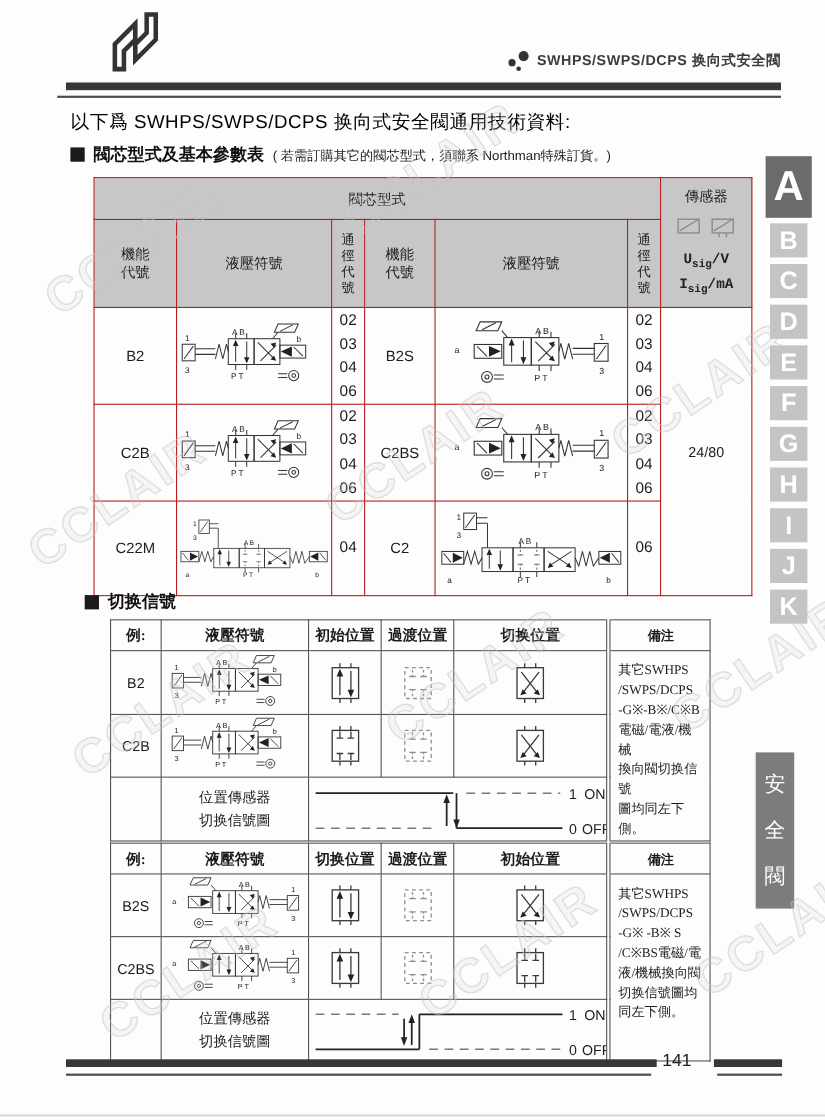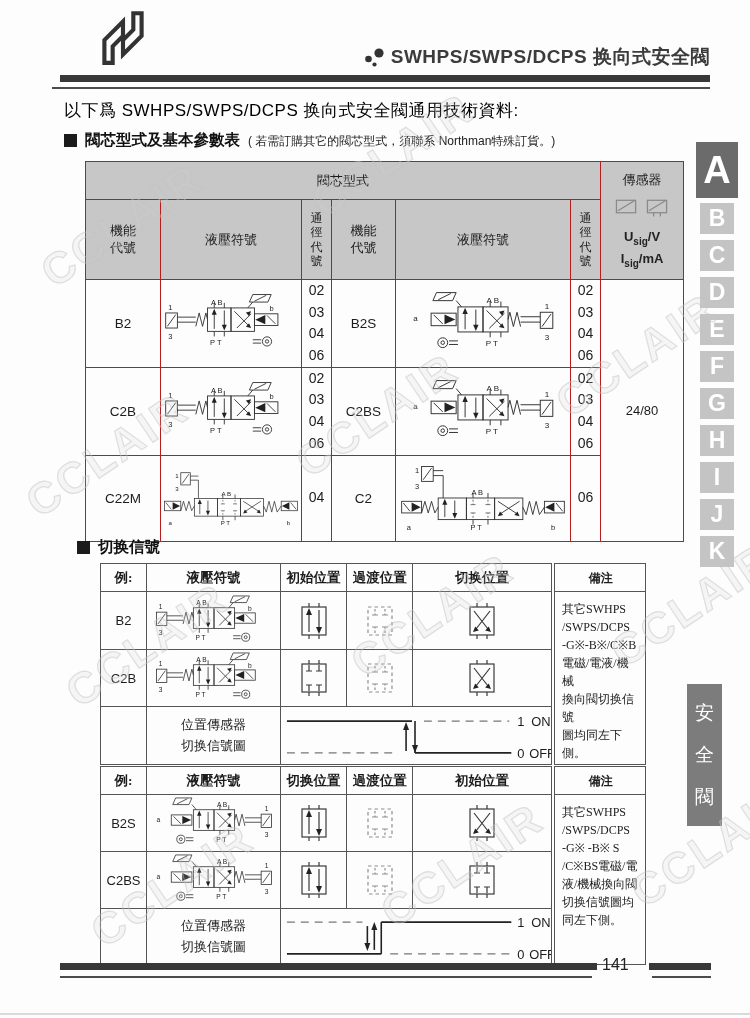--- a/index.html
+++ b/index.html
@@ -7,42 +7,42 @@
   .page { position:relative; width:750px; height:1018px; background:#fdfdfd; margin:0 auto; overflow:hidden; color:#1c1c1c; }
 
   
   .wm { position:absolute; font:bold 44px "Liberation Sans", sans-serif; letter-spacing:3px;
         color:rgba(205,205,205,0.16); -webkit-text-stroke:1.2px rgba(195,195,195,0.5);
         transform:rotate(-34deg); pointer-events:none; z-index:6; }
 
   
   .logo { position:absolute; left:92px; top:6px; z-index:2; }
   .hd-title { position:absolute; top:44px; right:40px; display:flex; align-items:center; gap:6px; z-index:2; }
-  .hd-title .t { font-size:19px; font-weight:600; color:#3c3c3c; letter-spacing:0.5px; }
+  .hd-title .t { font-size:13px; font-weight:600; color:#3c3c3c; letter-spacing:0.5px; }
   .bar-thick-top { position:absolute; left:60px; top:75px; width:650px; height:7px; background:#383838; }
   .bar-thin-top  { position:absolute; left:52px; top:87px; width:658px; height:2px; background:#4c4c4c; }
 
   .intro { position:absolute; left:64px; top:99px; font-size:17px; font-weight:400; color:#000000; letter-spacing:0.5px; }
   .sec-head { position:absolute; display:flex; align-items:baseline; gap:8px; }
   .sec1 { left:64px; top:130px; }
   .sec2 { left:64px; top:537px;padding-left:13px; }
   .sq { width:13px; height:13px; background:#1b1b1b; display:inline-block; align-self:center; }
   .sec-title { font-size:15.5px; font-weight:bold; color:#111; }
   .sec-note  { font-size:12px; font-weight:500; color:#222; }
 
   
   table { border-collapse:collapse; }
   .mt { position:absolute; left:85px; top:161px; width:598px; table-layout:fixed; }
   .mt td { border:1px solid #b91c1c; text-align:center; vertical-align:middle; padding:0; font-size:13px; }
   .mt .g { background:#c7c7c7; }
   .mt .pre { white-space:pre-line; line-height:1.25; }
   .mt .vert { white-space:pre-line; line-height:1.18; font-size:12px; }
   .mt .sizes { white-space:pre-line; line-height:1.55; font-size:14px; }
   .mt .code { font-size:13.5px; }
-  .sensor-hd { font-size:13px; }
+  .sensor-hd { font-size:13px;font-family:Liberation Mono, monospace; }
   .swicons { display:flex; justify-content:center; gap:8px; margin:7px 0 9px; }
   .usig { font-size:13px; font-weight:bold; color:#222; line-height:1.5; }
   .usig sub { font-size:10px; }
 
   
   .st { position:absolute; table-layout:fixed; }
   .st1 { left:100px; top:563px; }
   .st2 { left:100px; top:766px; }
   .st td { border:1px solid #555; text-align:center; vertical-align:middle; padding:0; }
   .st .shd { font-family:"Liberation Serif", serif; font-weight:bold; font-size:13.5px; }

